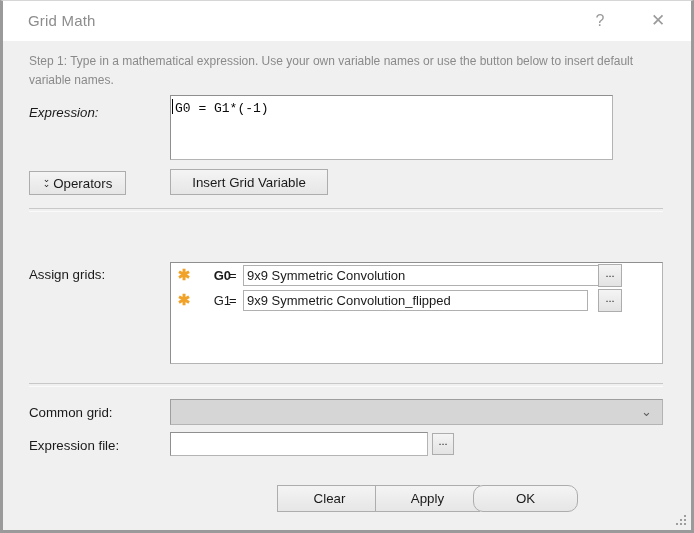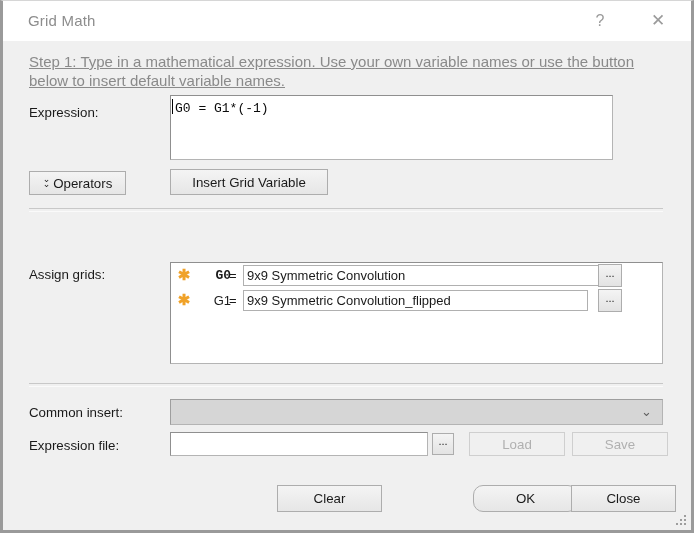--- a/index.html
+++ b/index.html
@@ -60,43 +60,42 @@
   #content {
     position: absolute;
     left: 0; right: 0;
     top: 40px; bottom: 0;
     background: #f0f0f0;
   }
 
   .step-text {
     position: absolute;
     color: #8a8a8a;
-    font-size: 15px;
+    font-size: 12px;
     line-height: 19px;
-    text-decoration: underline;
   }
   #step1-text {
     left: 26px;
     top: 11px;
     width: 620px;
   }
   #step2-text {
     left: 26px;
     top: 179px;
   }
 
   .field-label {
     position: absolute;
     color: #1a1a1a;
     font-size: 13.3px;
     white-space: nowrap;
   }
 
   
-  #expression-label { left: 26px; top: 64px; }
+  #expression-label { left: 26px; top: 64px; font-style: italic; }
   #expression-input {
     position: absolute;
     left: 167px;
     top: 54px;
     width: 443px;
     height: 65px;
     box-sizing: border-box;
     background: #ffffff;
     border: 1px solid #b4b4b4;
     border-top: 1px solid #8f8f8f;
@@ -206,21 +205,21 @@
     position: absolute;
     left: 22px;
     top: 0px;
     width: 38px;
     line-height: 25px;
     text-align: right;
     font-size: 13px;
     color: #1a1a1a;
     white-space: nowrap;
   }
-  .grid-varname.bold { font-weight: bold; font-family: Liberation Mono, monospace; }
+  .grid-varname.bold { font-weight: bold; }
   .grid-eq {
     position: absolute;
     left: 62px;
     top: 0;
     line-height: 25px;
     font-size: 13px;
     color: #1a1a1a;
   }
   .grid-value {
     position: absolute;
@@ -403,35 +402,33 @@
         <div class="grid-varname">G1</div>
         <div class="grid-eq" style="left:58px;">=</div>
         <input class="grid-value" type="text" style="left: 72px; width: 345px;" value="9x9 Symmetric Convolution_flipped">
         <div class="browse-btn">...</div>
       </div>
 
     </div>
 
     <div id="sep-2" class="separator"></div>
 
-    <div id="common-tasks-label" class="field-label">Common insert:</div>
+    <div id="common-tasks-label" class="field-label">Common grid:</div>
     <div id="common-tasks-select">
       <span id="common-tasks-value"></span>
       <span id="common-tasks-chevron">⌄</span>
     </div>
 
     <div id="expr-file-label" class="field-label">Expression file:</div>
     <input id="expr-file-input" type="text" value="" style="">
     <div id="expr-file-browse">...</div>
-    <div id="load-btn" class="push-btn disabled">Load</div>
-    <div id="save-btn" class="push-btn disabled">Save</div>
 
     <div id="clear-btn" class="push-btn bottom-btn">Clear</div>
+    <div id="apply-btn" class="push-btn bottom-btn">Apply</div>
     <div id="ok-btn" class="push-btn bottom-btn">OK</div>
-    <div id="close-dlg-btn" class="push-btn bottom-btn">Close</div>
 
     <div id="resize-grip">
       <i style="left:10px;top:2px;"></i>
       <i style="left:6px;top:6px;"></i>
       <i style="left:10px;top:6px;"></i>
       <i style="left:2px;top:10px;"></i>
       <i style="left:6px;top:10px;"></i>
       <i style="left:10px;top:10px;"></i>
     </div>
 

